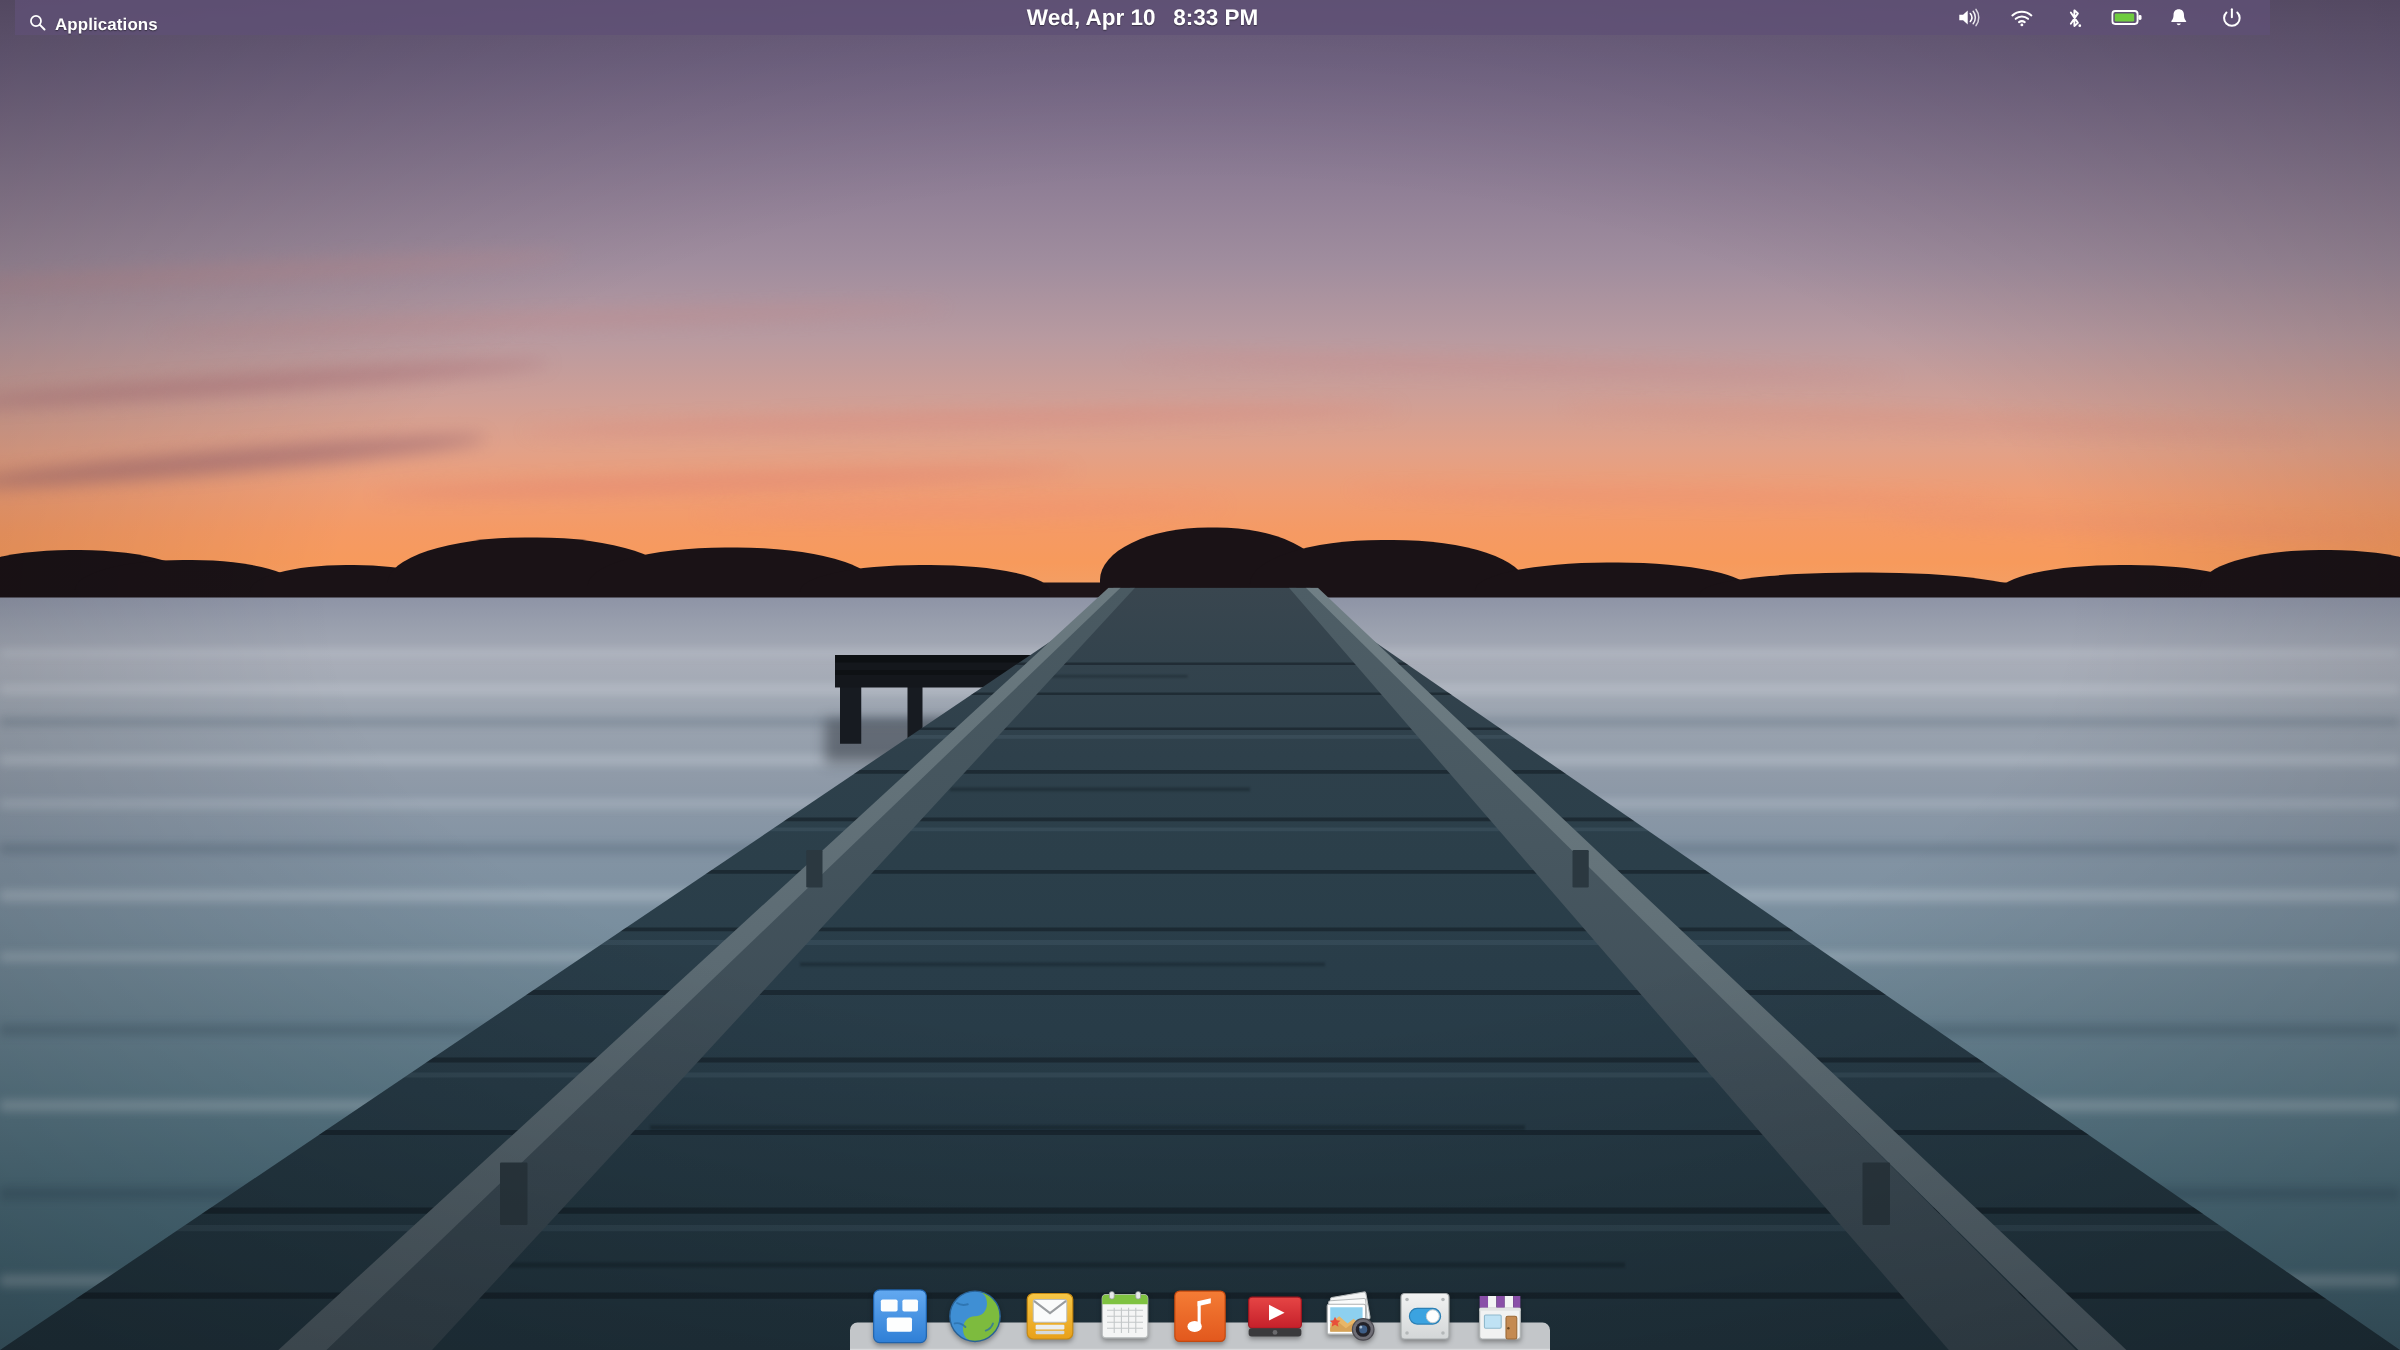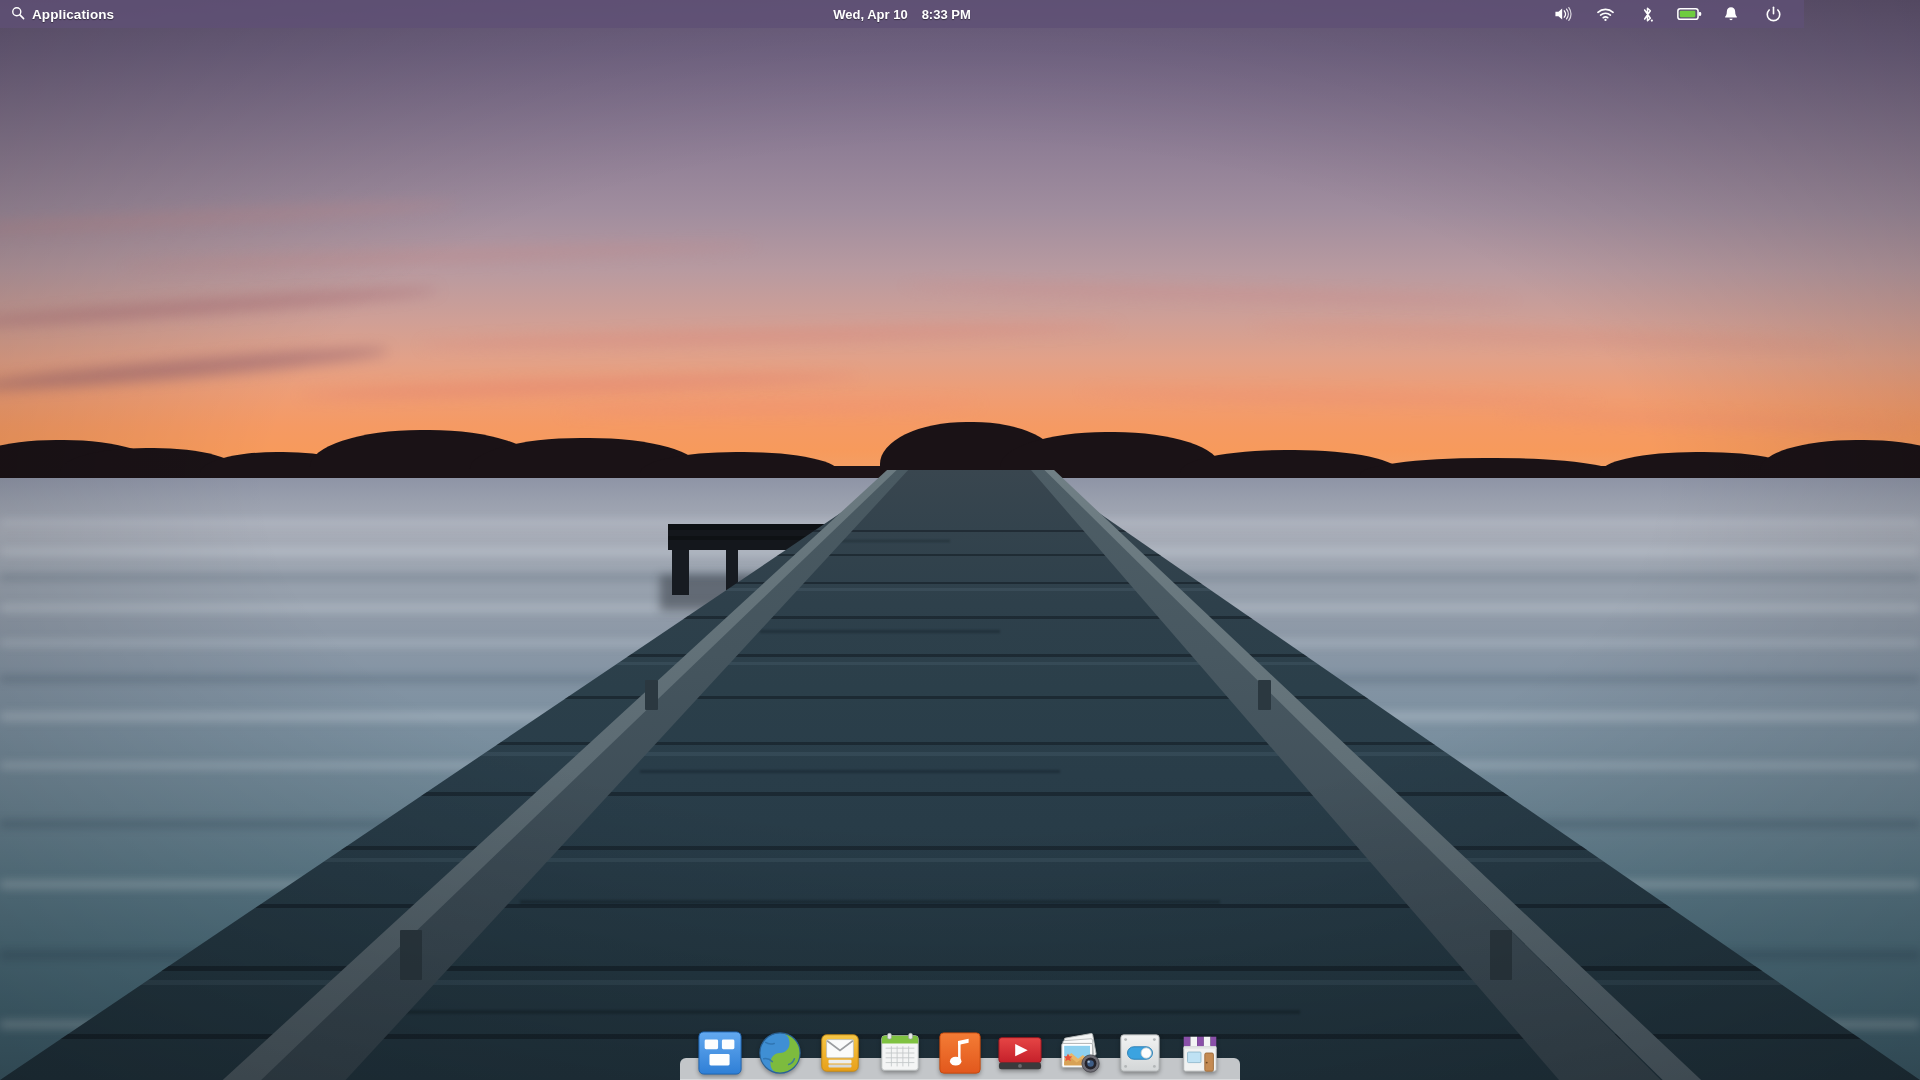--- a/index.html
+++ b/index.html
@@ -130,33 +130,33 @@
     position:absolute; background:#2b3840; border-radius:1px;
   }
   .vignette {
     position:absolute; inset:0;
     background:radial-gradient(ellipse 80% 70% at 50% 45%, rgba(0,0,0,0) 45%, rgba(0,0,0,.28) 100%);
     pointer-events:none;
   }
 
   
   #panel {
-    position:absolute; left:0; top:0; width:1804px; height:28px;
+    position:absolute; left:12px; top:0; width:1804px; height:28px;
     background:rgba(95,80,118,.80);
-    display:flex; align-items:center;
+    display:flex; align-items:flex-end;
     color:#fff; font-size:13px; font-weight:bold;
     text-shadow:0 1px 1px rgba(0,0,0,.45);
     z-index:50;
   }
   .panel-left { display:flex; align-items:center; gap:7px; padding-left:11px; }
   .apps-label { font-size:13.5px; font-weight:bold; letter-spacing:.1px; }
   .panel-center {
     position:absolute; left:50%; top:0; transform:translateX(-50%);
     height:28px; display:flex; align-items:center; gap:14px;
-    font-size:13px; font-weight:bold;
+    font-size:18px; font-weight:bold;
   }
   .panel-right {
     position:absolute; right:0; top:0; height:28px;
     display:flex; align-items:center; gap:0; padding-right:10px;
   }
   .tray-btn {
     width:42px; height:28px; display:flex; align-items:center; justify-content:center;
   }
   .tray-btn svg { display:block; }
 

